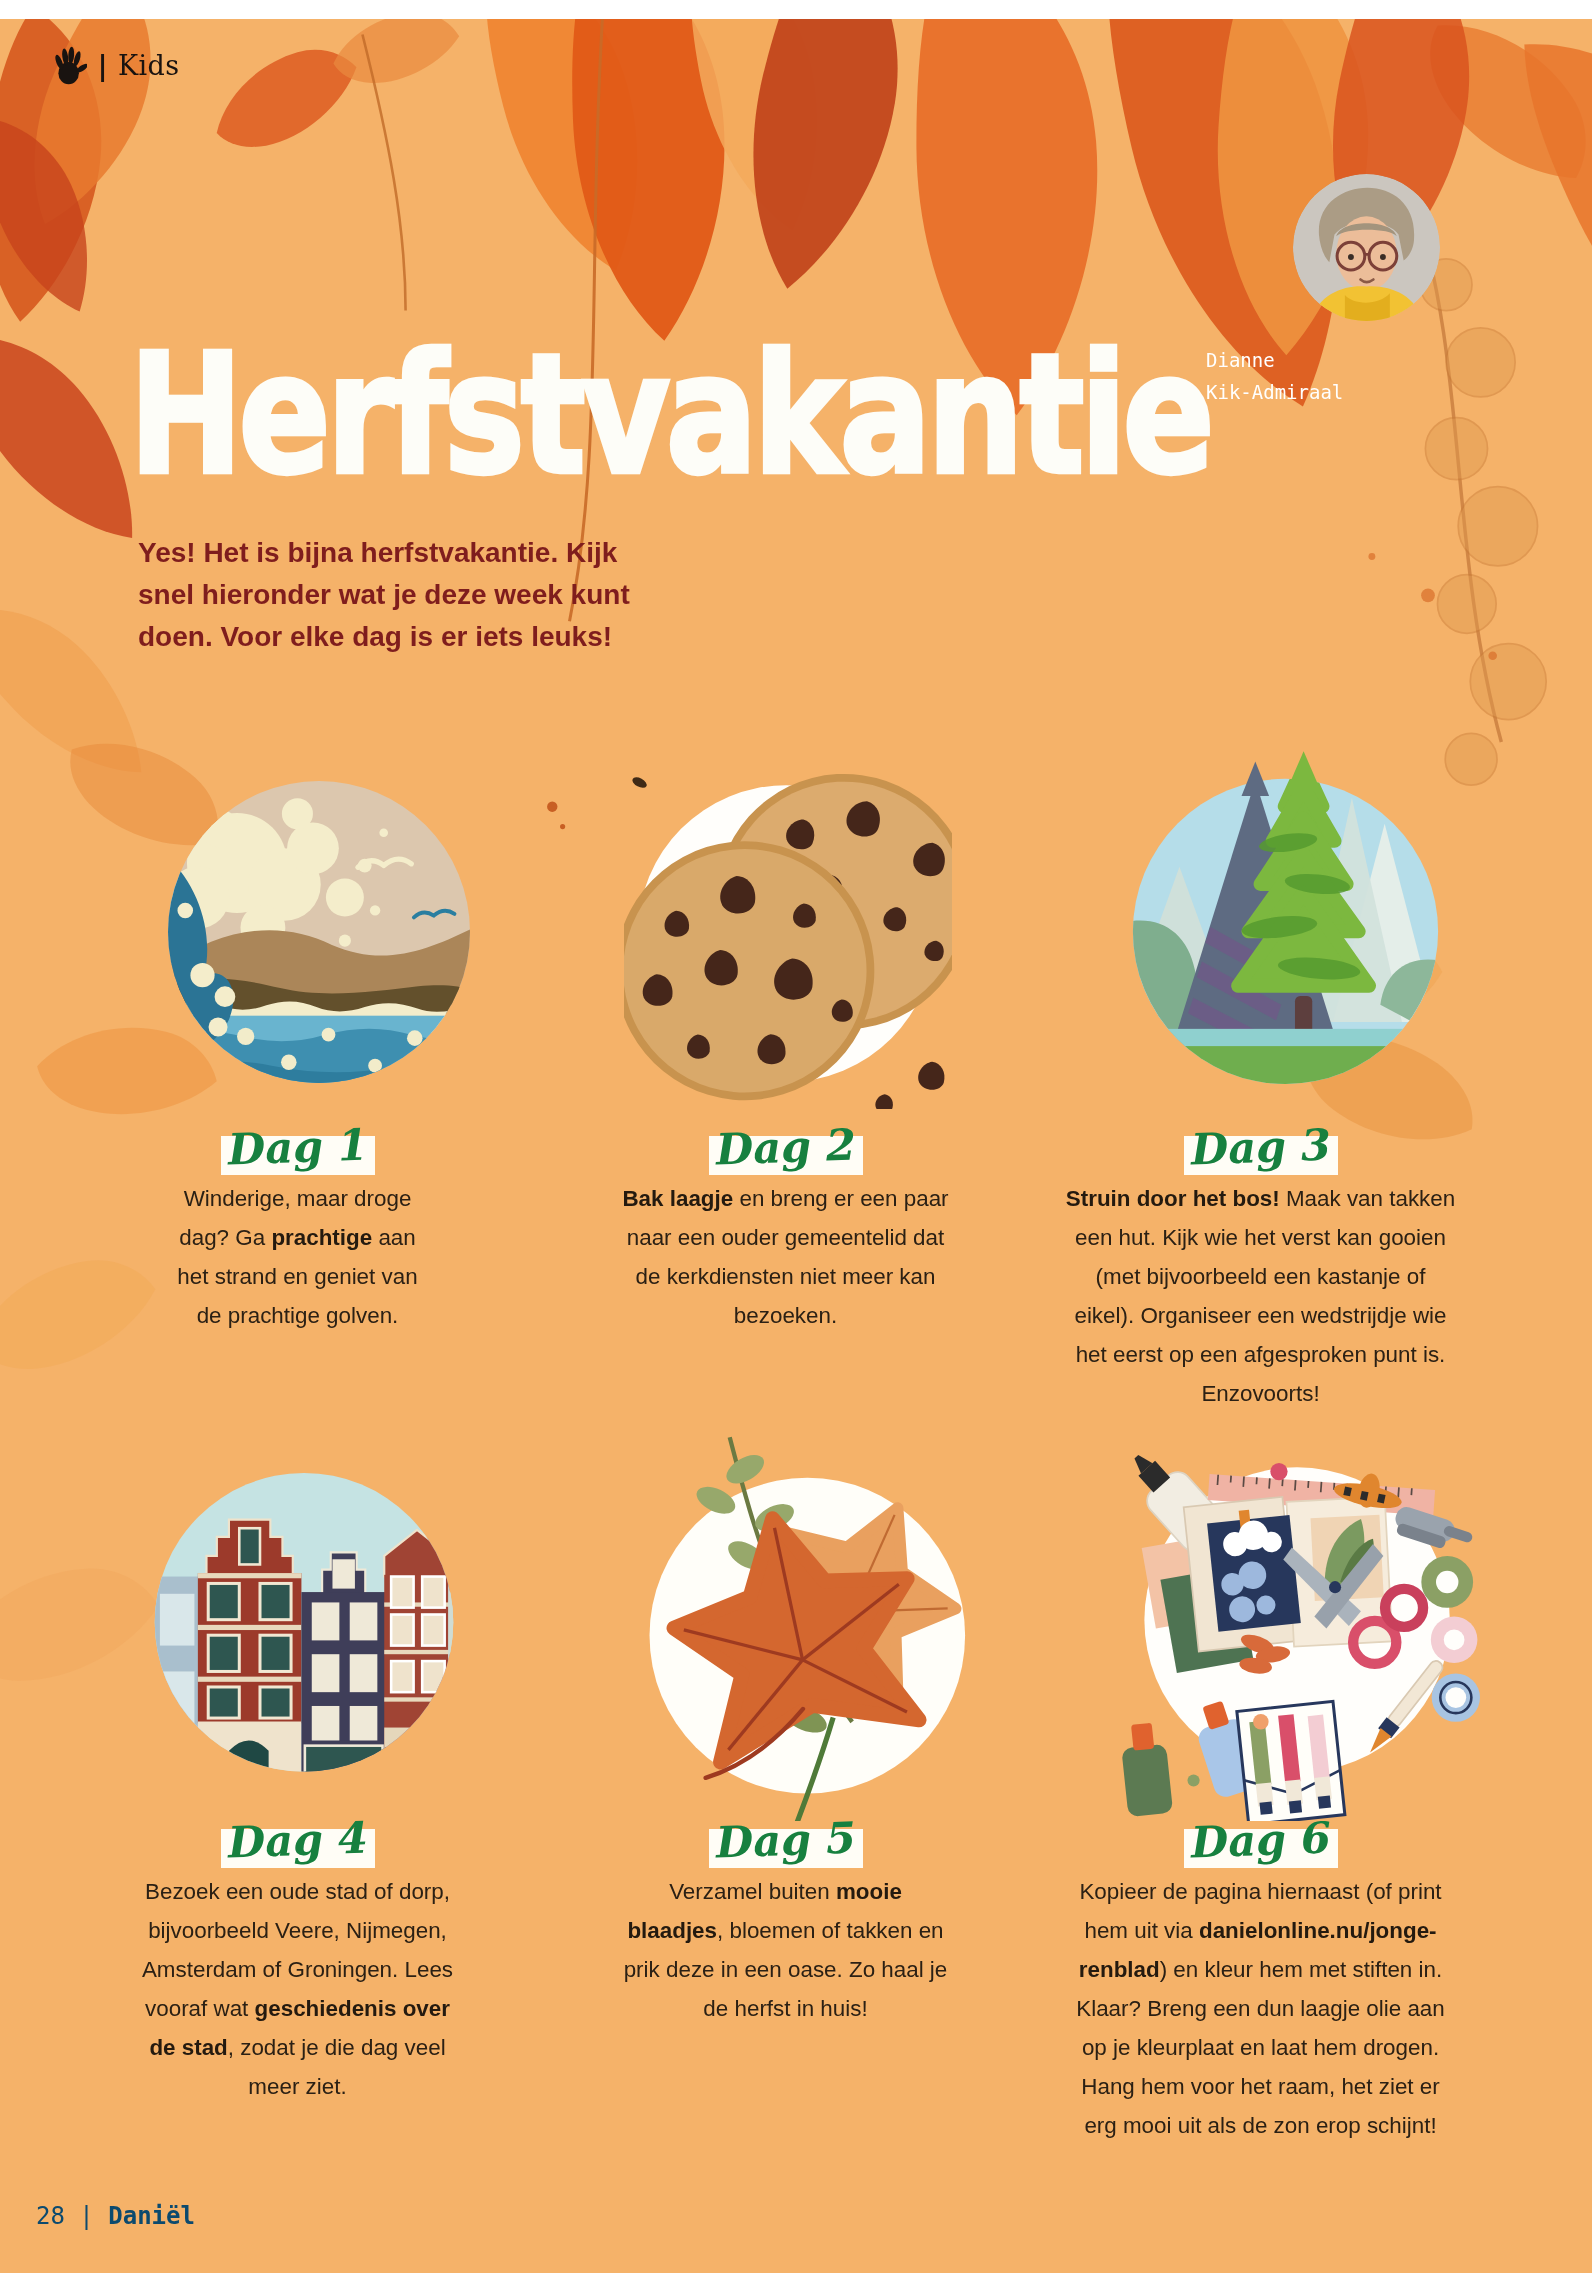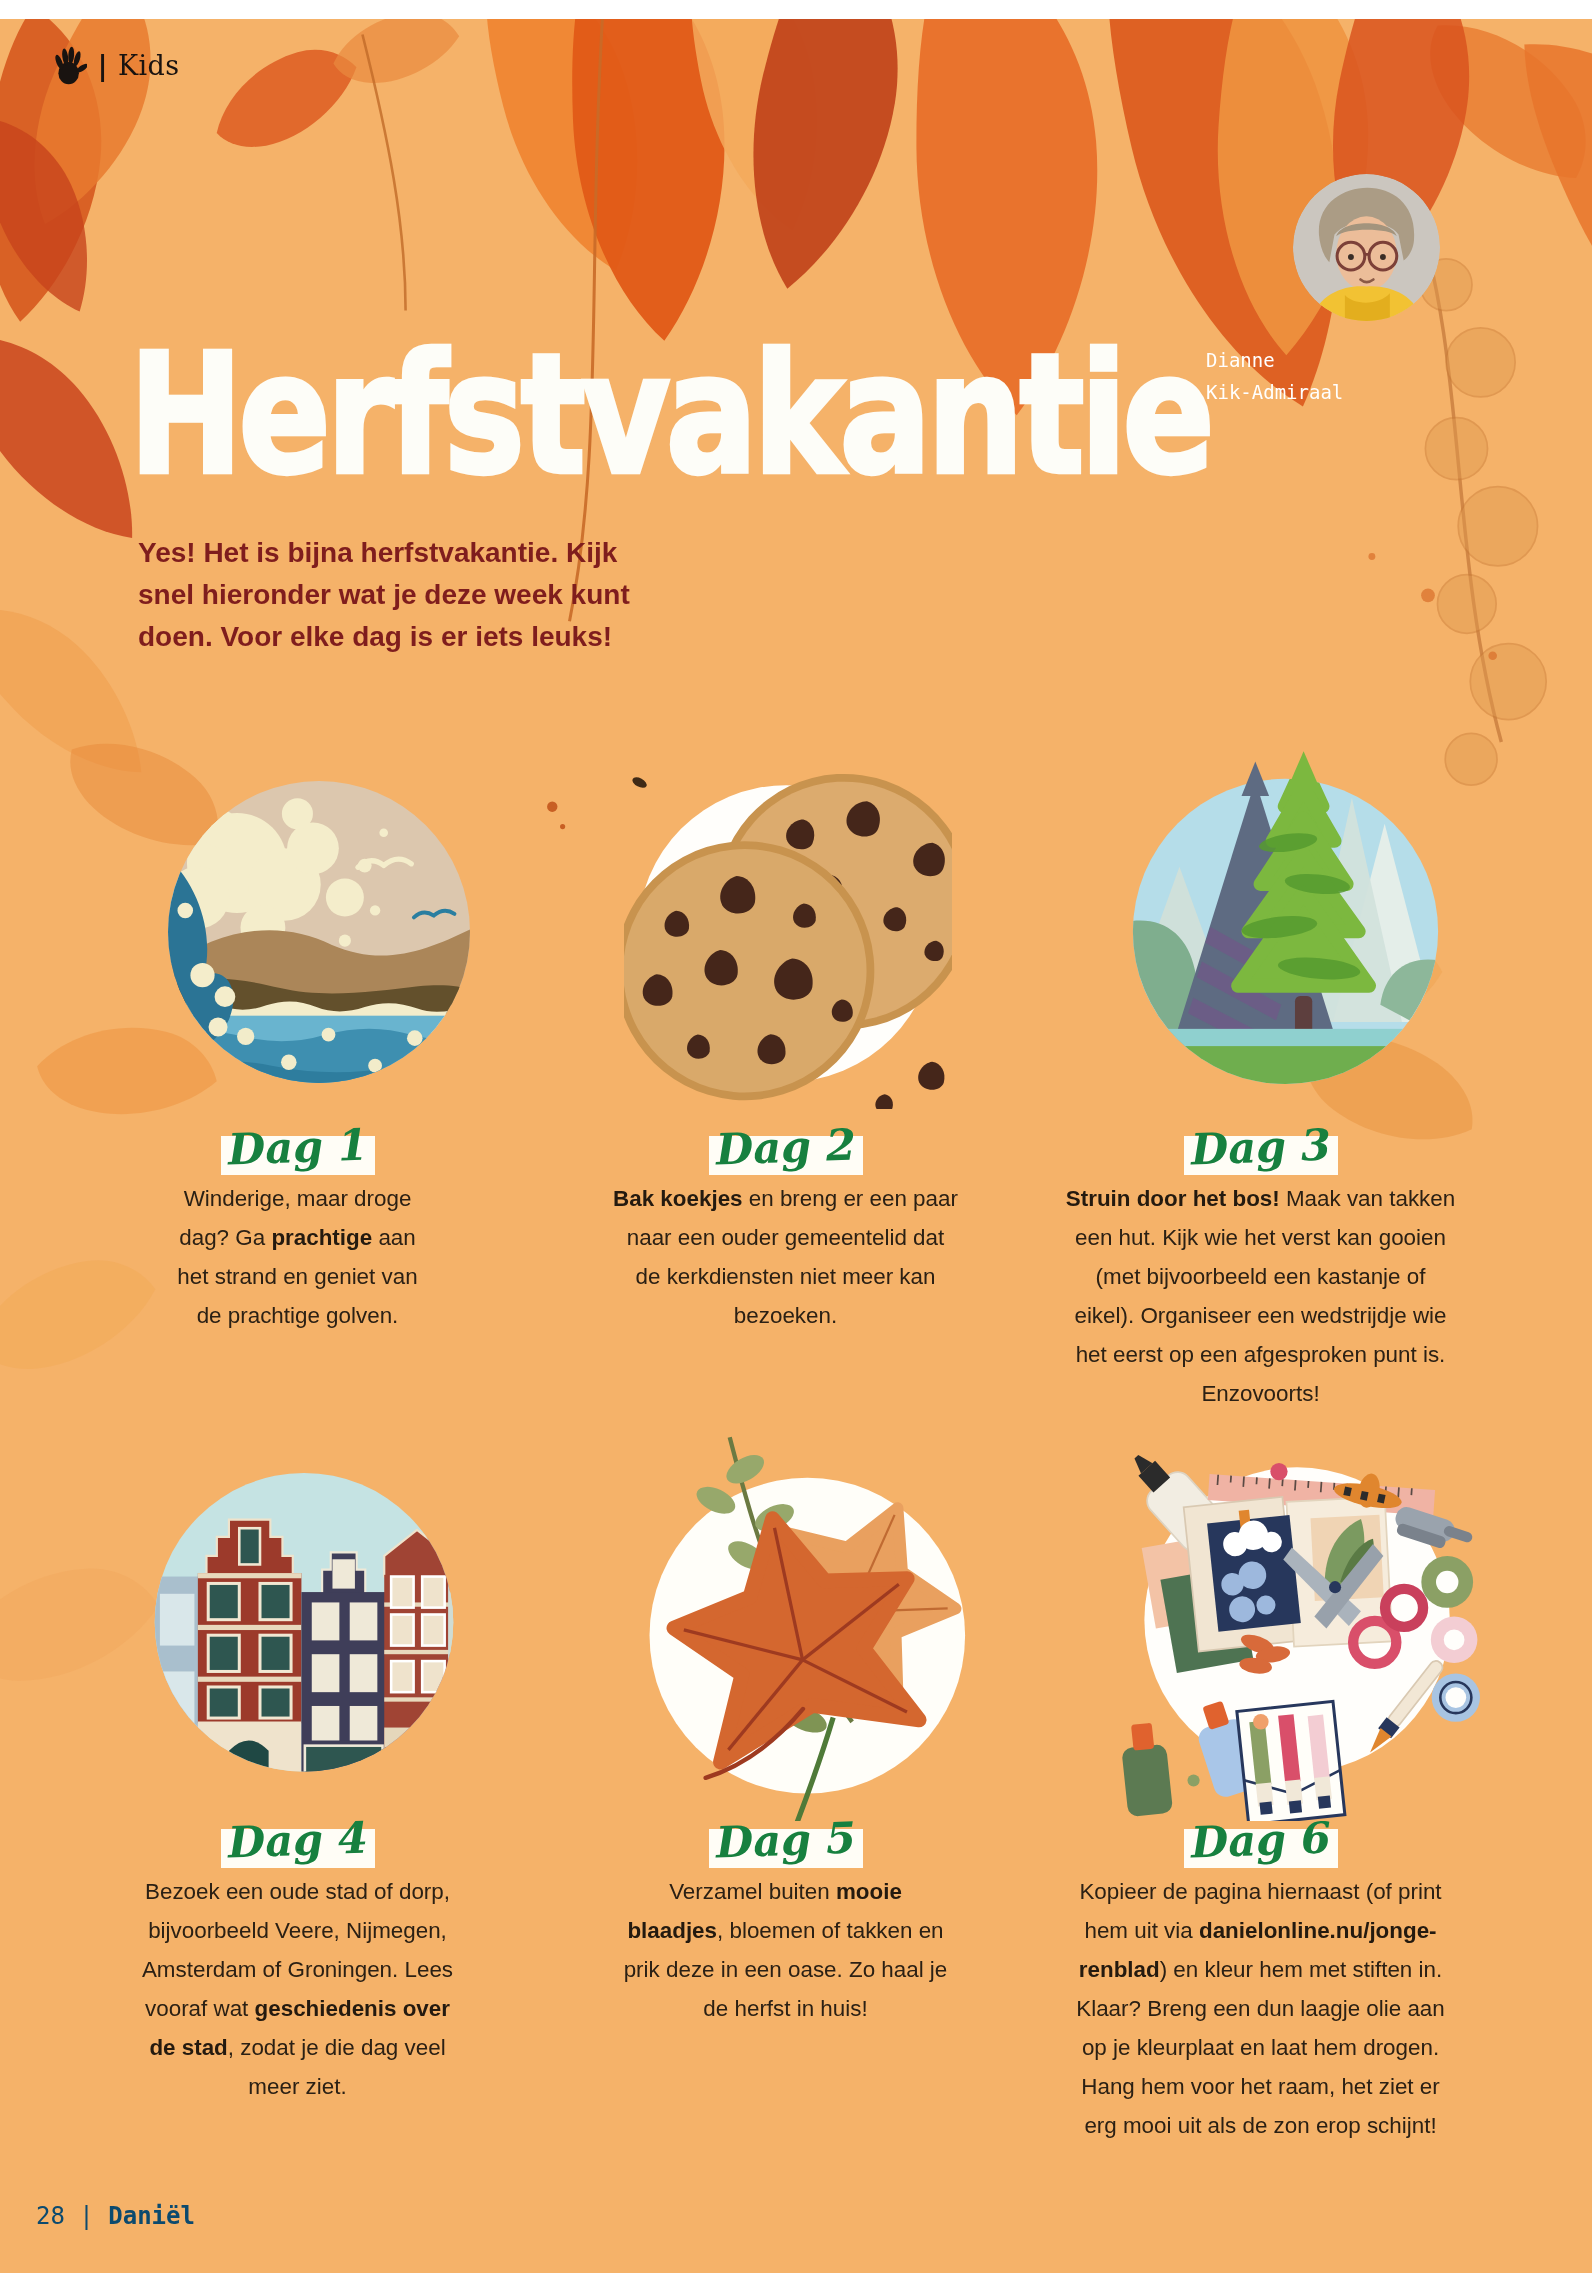--- a/index.html
+++ b/index.html
@@ -508,21 +508,21 @@
         <div class="day-line"><span>dag? Ga </span><b>prachtige</b><span> aan</span></div>
         <div class="day-line"><span>het strand en geniet van</span></div>
         <div class="day-line"><span>de prachtige golven.</span></div>
       </div>
   </div>
   <div class="day-card" style="left:535px;top:1136px">
     <div class="day-label">
       <div class="day-label-text">Dag 2</div>
     </div>
     <div class="day-text">
-        <div class="day-line"><b>Bak koekjes</b><span> en breng er een paar</span></div>
+        <div class="day-line"><b>Bak laagje</b><span> en breng er een paar</span></div>
         <div class="day-line"><span>naar een ouder gemeentelid dat</span></div>
         <div class="day-line"><span>de kerkdiensten niet meer kan</span></div>
         <div class="day-line"><span>bezoeken.</span></div>
       </div>
   </div>
   <div class="day-card" style="left:1010px;top:1136px">
     <div class="day-label">
       <div class="day-label-text">Dag 3</div>
     </div>
     <div class="day-text">

